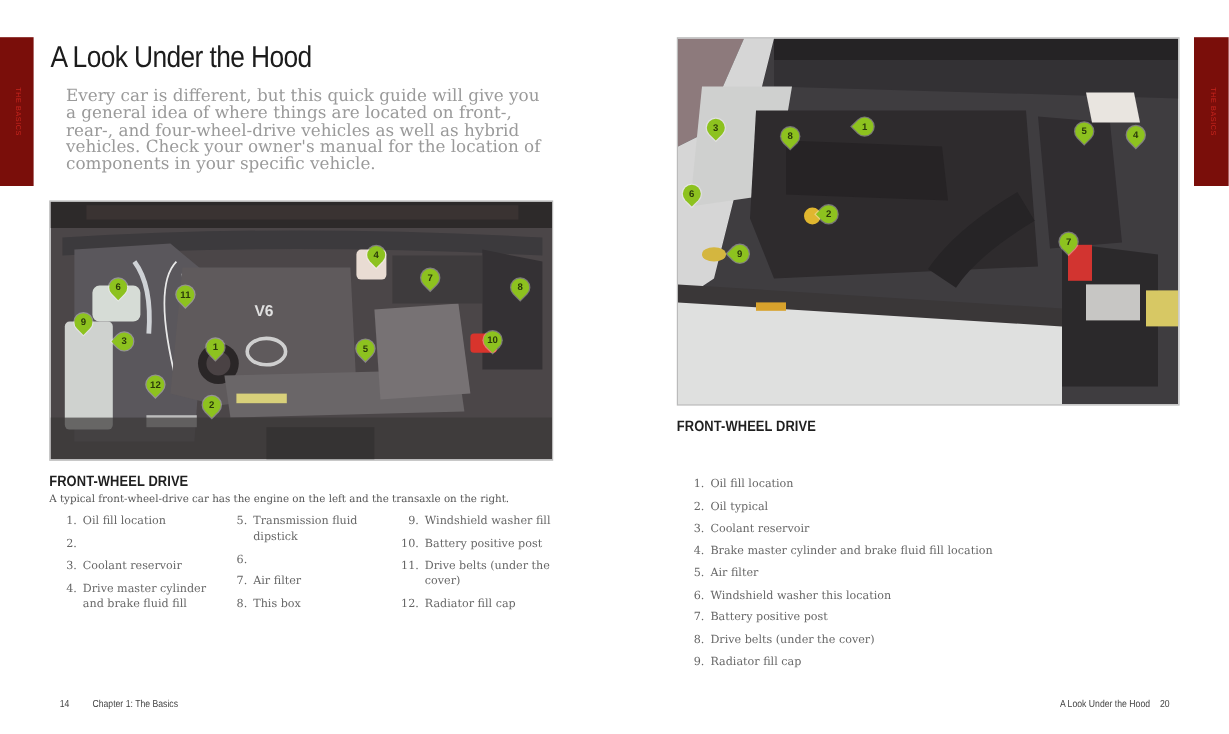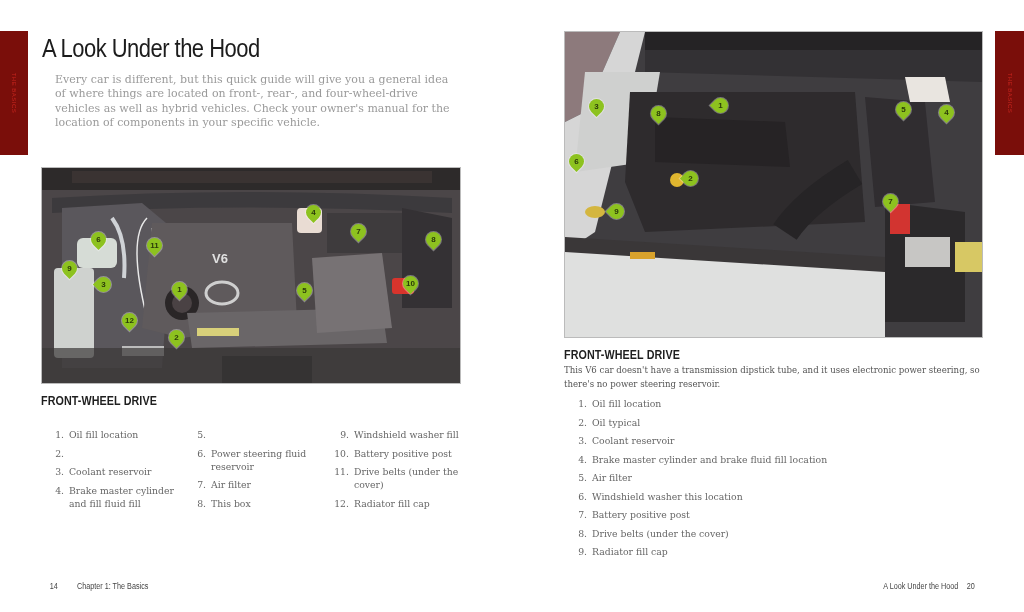--- a/index.html
+++ b/index.html
@@ -10,21 +10,21 @@
   .page-right { left:512px; width:512px; }
 
   .side-tab { position:absolute; background:#7a0e0a; width:28px; height:124px; top:31px; }
   .side-tab.left { left:0; }
   .side-tab.right { left:483px; width:29px; }
   .side-tab span { position:absolute; left:50%; top:50%; transform:translate(-50%,-50%) rotate(90deg);
          font-family:"Liberation Sans", sans-serif; font-size:6px; color:#c8251e; letter-spacing:0.5px; white-space:nowrap; }
 
   .title { position:absolute; left:42px; top:34px; margin:0; font-family:"Liberation Sans", sans-serif;
          font-weight:normal; font-size:25px; color:#1c1c1c; letter-spacing:-0.6px; transform:scaleX(0.88); transform-origin:left; }
-  .intro { position:absolute; left:55px; top:73px; width:400px; margin:0; font-size:11px; line-height:14.3px; color:#9a9a9a; }
+  .intro { position:absolute; left:55px; top:73px; width:400px; margin:0; font-size:14px; line-height:14.3px; color:#9a9a9a; }
 
   .photo { position:absolute; border:1px solid #bbb; overflow:hidden; }
   .photo-left { left:41px; top:167px; width:418px; height:215px; }
 
   .pin { position:absolute; width:15px; height:15px; background:#8dc21f; border-radius:50% 50% 50% 0;
          transform:rotate(-45deg); box-shadow:0 0 0 1px rgba(255,255,255,0.35); }
   .pin.left-pointing { transform:rotate(45deg); }
   .pin span { position:absolute; inset:0; display:flex; align-items:center; justify-content:center;
          transform:rotate(45deg); font-family:"Liberation Sans", sans-serif; font-size:8px; font-weight:bold; color:#2b3a0a; }
   .pin.left-pointing span { transform:rotate(-45deg); }
@@ -112,45 +112,46 @@
       <div class="pin" style="left:105px;top:70px">
           <span>11</span>
         </div>
       <div class="pin" style="left:80px;top:145px">
           <span>12</span>
         </div>
     </div>
   </div>
 
   <h2 class="sec-head" style="left:41px;top:394px">FRONT-WHEEL DRIVE</h2>
+  <p class="sec-desc" style="left:41px;top:409px;width:440px">A typical front-wheel-drive car has the engine on the left and the transaxle on the right.</p>
 
   <ul class="list" style="left:40px;top:428px;width:135px">
     <li>
         <span class="num">1.</span>
         <span class="txt">Oil fill location</span>
       </li>
     <li>
         <span class="num">2.</span>
       </li>
     <li>
         <span class="num">3.</span>
         <span class="txt">Coolant reservoir</span>
       </li>
     <li>
         <span class="num">4.</span>
-        <span class="txt">Brake master cylinder and fill fluid fill</span>
+        <span class="txt">Drive master cylinder and brake fluid fill</span>
       </li>
   </ul>
   <ul class="list" style="left:182px;top:428px;width:130px">
     <li>
         <span class="num">5.</span>
+        <span class="txt">Transmission fluid dipstick</span>
       </li>
     <li>
         <span class="num">6.</span>
-        <span class="txt">Power steering fluid reservoir</span>
       </li>
     <li>
         <span class="num">7.</span>
         <span class="txt">Air filter</span>
       </li>
     <li>
         <span class="num">8.</span>
         <span class="txt">This box</span>
       </li>
   </ul>
@@ -230,21 +231,20 @@
       <div class="pin" style="left:86px;top:74px">
           <span>8</span>
         </div>
       <div class="pin left-pointing" style="left:44px;top:172px">
           <span>9</span>
         </div>
     </div>
   </div>
 
   <h2 class="sec-head" style="left:52px;top:348px">FRONT-WHEEL DRIVE</h2>
-  <p class="sec-desc" style="left:52px;top:363px;width:420px">This V6 car doesn't have a transmission dipstick tube, and it uses electronic power steering, so there's no power steering reservoir.</p>
 
   <ul class="list" style="left:51px;top:397px;width:420px">
     <li>
         <span class="num">1.</span>
         <span class="txt">Oil fill location</span>
       </li>
     <li>
         <span class="num">2.</span>
         <span class="txt">Oil typical</span>
       </li>

